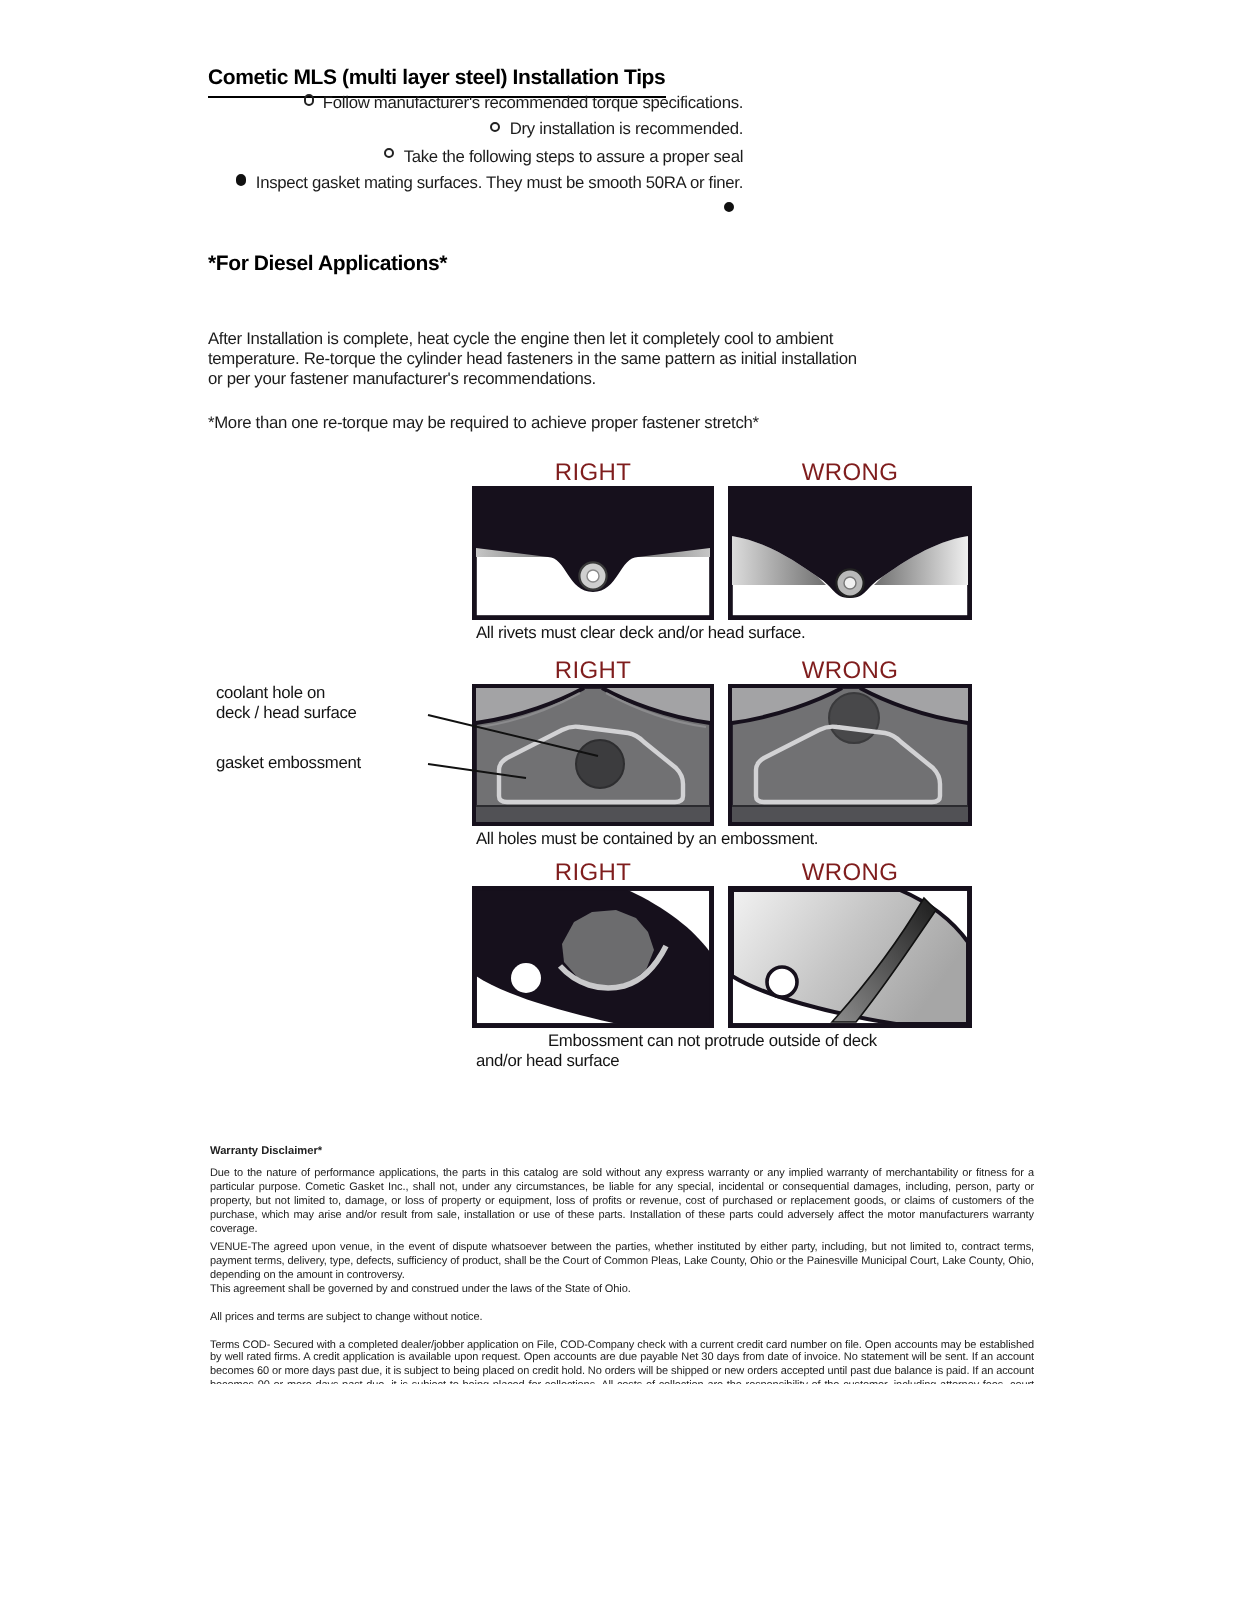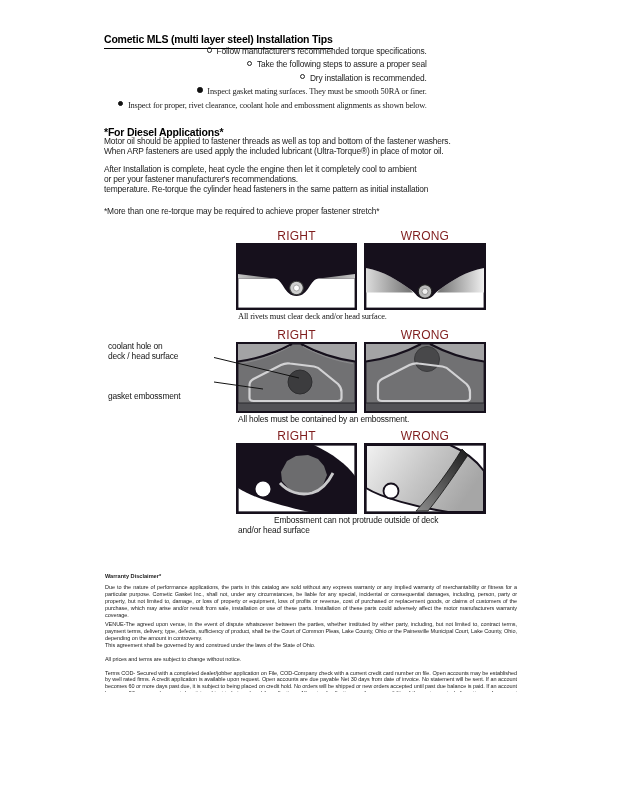--- a/index.html
+++ b/index.html
@@ -9,33 +9,33 @@
   .abs{position:absolute;}
 
   .title{left:104px;top:26px;font-size:10.5px;font-weight:bold;letter-spacing:-0.2px;
          color:#000;line-height:12px;display:inline-block;border-bottom:1.5px solid #000;
          padding-bottom:3px;white-space:nowrap;}
 
   .tips{left:95px;top:45px;}
   .tip{font-size:8.4px;line-height:13.4px;white-space:nowrap;letter-spacing:-0.15px;text-align:right;}
   .marker{display:inline-block;width:3.2px;height:3.2px;border:0.9px solid #222;
           border-radius:50%;margin-right:4.5px;vertical-align:1.5px;}
-  .tip.sub{margin-left:23px;font-family:Liberation Serif, serif;}
+  .tip.sub{margin-left:23px;}
   .tip.sub .marker{background:#111;border-color:#111;width:3.4px;height:3.4px;}
 
   .h2{left:104px;font-size:10.5px;font-weight:bold;letter-spacing:-0.2px;color:#000;
       white-space:nowrap;}
   .pline{font-size:8.4px;line-height:10px;white-space:nowrap;letter-spacing:-0.15px;}
 
   .dlabel{font-size:12px;line-height:12px;color:#7f1d1d;text-align:center;letter-spacing:0.2px;}
   .caption{font-size:8.4px;line-height:9.5px;letter-spacing:-0.15px;color:#141414;white-space:nowrap;}
 
   .sideLabels{left:108px;top:342px;width:105px;text-align:left;font-size:8.4px;
               line-height:9.6px;letter-spacing:-0.15px;color:#141414;}
-  .sideLabels .gap{margin-top:31px;}
+  .sideLabels .gap{margin-top:16px;}
 
   .legal{left:105px;top:573px;width:412px;color:#222;}
   .legal h3{margin:0 0 5px 0;font-size:5.6px;font-weight:bold;}
   .legal p{margin:0;font-size:5.5px;line-height:6.9px;text-align:justify;letter-spacing:-0.05px;}
   .legal p.mt-s{margin-top:2.5px;}
   .legal p.mt-m{margin-top:6px;}
   .legal p.mt{margin-top:7px;}
 
   .pagenum{left:389px;top:758px;font-size:12.5px;letter-spacing:0.2px;color:#2e2a2a;}
 
@@ -43,37 +43,33 @@
 </style>
 </head>
 <body>
 
 <div class="page">
 
   <h1 class="abs title">Cometic MLS (multi layer steel) Installation Tips</h1>
 
   <div class="abs tips">
     <div class="tip"><span class="marker"></span><span>Follow manufacturer's recommended torque specifications.</span></div>
+    <div class="tip"><span class="marker"></span><span>Dry installation is recommended.</span></div>
     <div class="tip"><span class="marker"></span><span>Take the following steps to assure a proper seal</span></div>
-    <div class="tip"><span class="marker"></span><span>Dry installation is recommended.</span></div>
     <div class="tip sub"><span class="marker"></span><span>Inspect gasket mating surfaces.  They must be smooth 50RA or finer.</span></div>
-    <div class="tip sub"><span class="marker"></span><span>Inspect for proper, rivet clearance, coolant hole and embossment alignments as shown below.</span></div>
+    <div class="tip sub"><span class="marker"></span></div>
   </div>
 
   <h2 class="abs h2" style="top:117px;">*For Diesel Applications*</h2>
 
-  <div class="abs" style="left:104px;top:136px;">
-    <div class="pline">Motor oil should be applied to fastener threads as well as top and bottom of the fastener washers.</div>
-    <div class="pline">When ARP fasteners are used apply the included lubricant (Ultra-Torque®) in place of motor oil.</div>
-  </div>
 
   <div class="abs" style="left:104px;top:164px;">
     <div class="pline">After Installation is complete, heat cycle the engine then let it completely cool to ambient</div>
+    <div class="pline">temperature. Re-torque the cylinder head fasteners in the same pattern as initial installation</div>
     <div class="pline">or per your fastener manufacturer's recommendations.</div>
-    <div class="pline">temperature. Re-torque the cylinder head fasteners in the same pattern as initial installation</div>
   </div>
 
   <div class="abs pline" style="left:104px;top:206px;">*More than one re-torque may be required to achieve proper fastener stretch*</div>
 
   <div class="abs dlabel" style="left:236px;top:230px;width:121px;">RIGHT</div>
   <div class="abs dlabel" style="left:364px;top:230px;width:122px;">WRONG</div>
 
   <svg class="abs" style="left:236px;top:243px;" width="121" height="67" viewBox="0 0 121 67">
     <defs>
       <linearGradient id="gA1" x1="0" y1="0" x2="1" y2="0">
@@ -105,21 +101,21 @@
       </linearGradient>
     </defs>
     <rect x="1.2" y="1.2" width="119.6" height="64.6" fill="#ffffff" stroke="#16101c" stroke-width="2.4"></rect>
     <path d="M2,25 C20,28 34,38 45,45.5 L49,49.5 H2 Z" fill="url(#gB1)"></path>
     <path d="M120,25 C102,28 88,38 77,45.5 L73,49.5 H120 Z" fill="url(#gB2)"></path>
     <path d="M2,2 H120 V25 C102,28 88,38 77,45.5 C69,50.5 69,56 61,56 C53,56 53,50.5 45,45.5 C34,38 20,28 2,25 Z" fill="#16101c"></path>
     <circle cx="61" cy="48.5" r="6.8" fill="#b9b9b9" stroke="#222222" stroke-width="1.1"></circle>
     <circle cx="61" cy="48.5" r="3" fill="#f0f0f0" stroke="#777777" stroke-width="0.7"></circle>
   </svg>
 
-  <div class="abs caption" style="left:238px;top:312px;font-family:Liberation Serif, serif;">All rivets must clear deck and/or head surface.</div>
+  <div class="abs caption" style="left:238px;top:312px;">All rivets must clear deck and/or head surface.</div>
 
   <div class="abs dlabel" style="left:236px;top:329px;width:121px;">RIGHT</div>
   <div class="abs dlabel" style="left:364px;top:329px;width:122px;">WRONG</div>
 
   <div class="abs sideLabels">
     <div>coolant hole on</div>
     <div>deck / head surface</div>
     <div class="gap">gasket embossment</div>
   </div>
 

